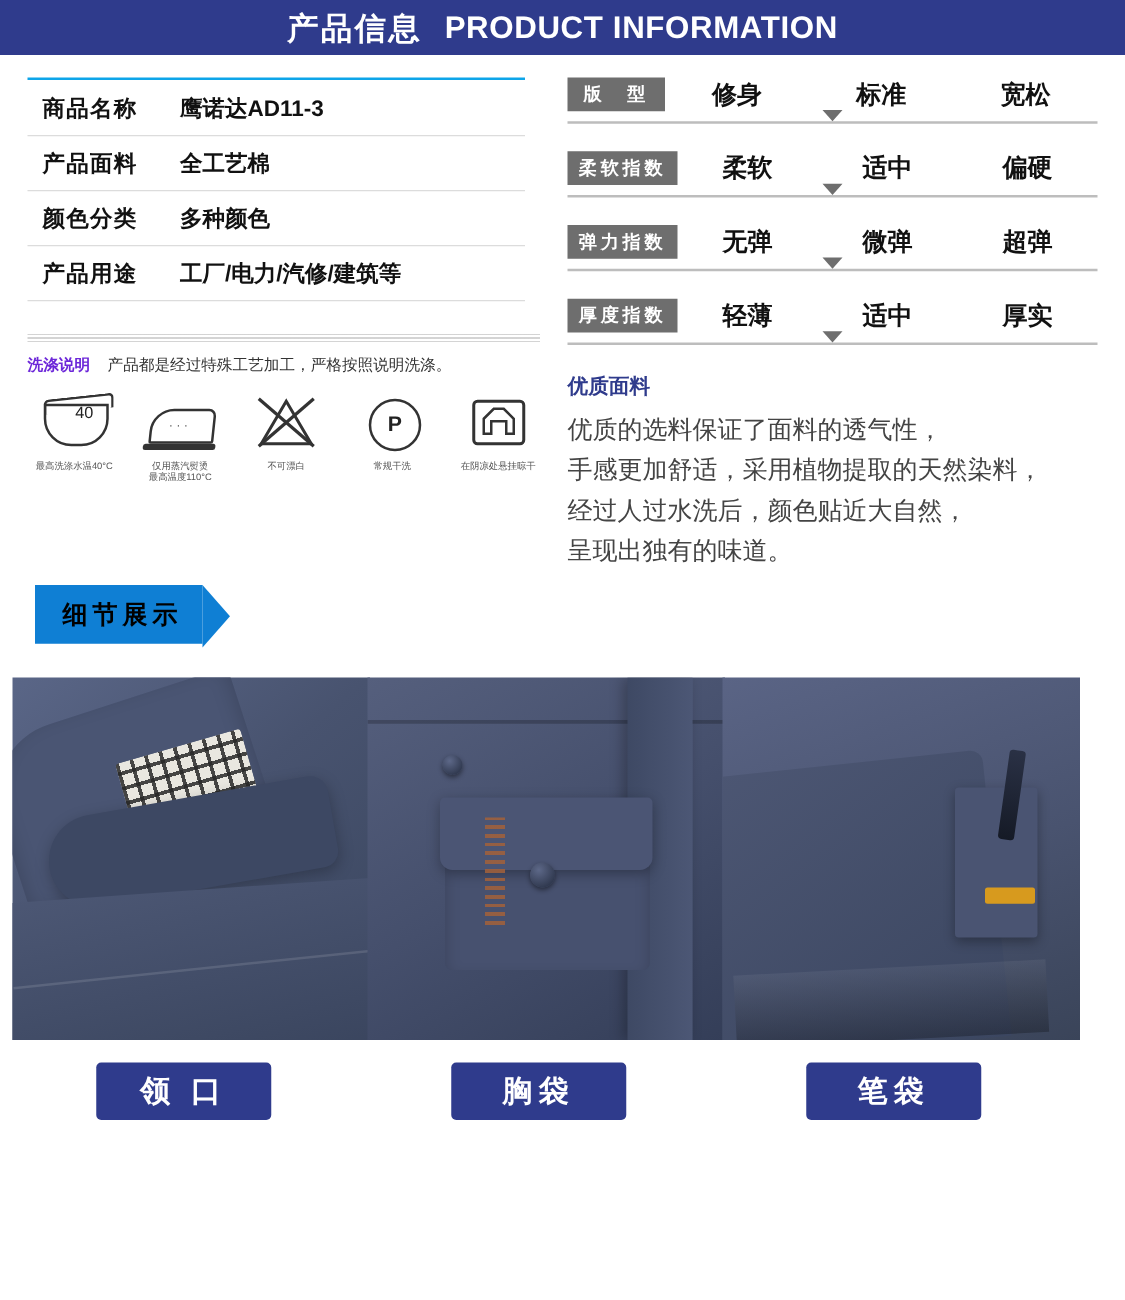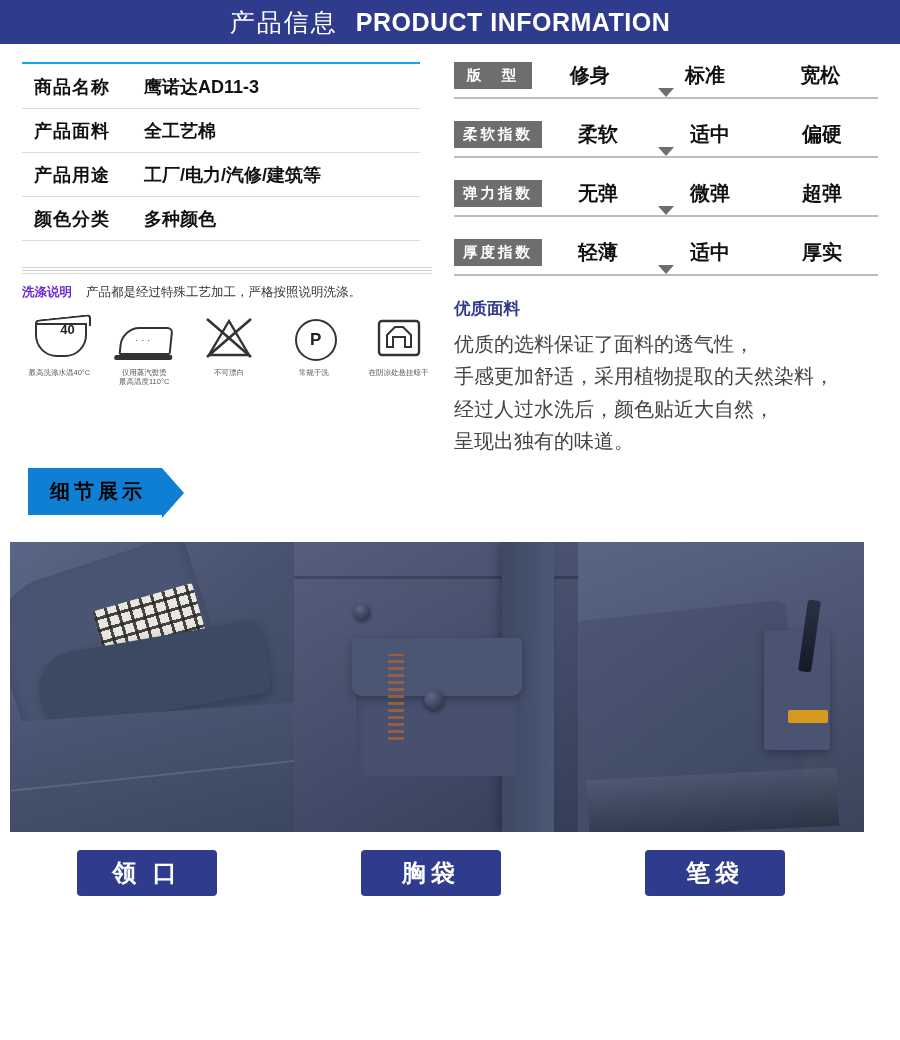--- a/index.html
+++ b/index.html
@@ -21,21 +21,21 @@
     height: 44px;
     background: #2f3b8c;
     display: flex;
     align-items: center;
     justify-content: center;
     gap: 18px;
     color: #ffffff;
   }
   .header .cn {
     font-size: 25px;
-    font-weight: normal;
+    font-weight: bold;
     letter-spacing: 2px;
   }
   .header .en {
     font-size: 25px;
     font-weight: bold;
     letter-spacing: 0.5px;
   }
 
   
   .main {
@@ -353,21 +353,21 @@
     position:absolute; left:4px; top:10px; width:48px; height:30px;
     border:2px solid #333; border-radius: 0 0 22px 22px;
   }
   .tub::before{
     content:""; position:absolute; left:-2px; top:-8px; width:52px; height:10px;
     border-top:2px solid #333; border-left:2px solid #333; border-right:2px solid #333;
     transform: skewY(-6deg); border-radius:4px 4px 0 0;
   }
   .tub-num {
     position:absolute; left:16px; right:0; top:9px; text-align:center;
-    font-size:13px; font-weight:bold; color:#222;
+    font-size:13px; font-weight:normal; color:#222;
   }
   .iron {
     position:absolute; left:4px; top:14px; width:48px; height:24px;
     background:#fff; border:2px solid #333;
     border-radius: 18px 6px 2px 2px;
     transform: skewX(-6deg);
   }
   .iron::after{
     content:""; position:absolute; left:-6px; bottom:-7px; width:58px; height:5px;
     background:#333; border-radius:2px;
@@ -397,26 +397,26 @@
 
     <div class="spec-row first">
       <span class="spec-label">商品名称</span>
       <span class="spec-value">鹰诺达AD11-3</span>
     </div>
     <div class="spec-row">
       <span class="spec-label">产品面料</span>
       <span class="spec-value">全工艺棉</span>
     </div>
     <div class="spec-row">
+      <span class="spec-label">颜色分类</span>
+      <span class="spec-value">多种颜色</span>
+    </div>
+    <div class="spec-row">
       <span class="spec-label">产品用途</span>
       <span class="spec-value">工厂/电力/汽修/建筑等</span>
-    </div>
-    <div class="spec-row">
-      <span class="spec-label">颜色分类</span>
-      <span class="spec-value">多种颜色</span>
     </div>
 
     <div class="wash-block">
       <div class="wash-divider"></div>
       <div class="wash-title">
         <span class="t">洗涤说明</span>
         <span>产品都是经过特殊工艺加工，严格按照说明洗涤。</span>
       </div>
 
       <div class="wash-icons">

